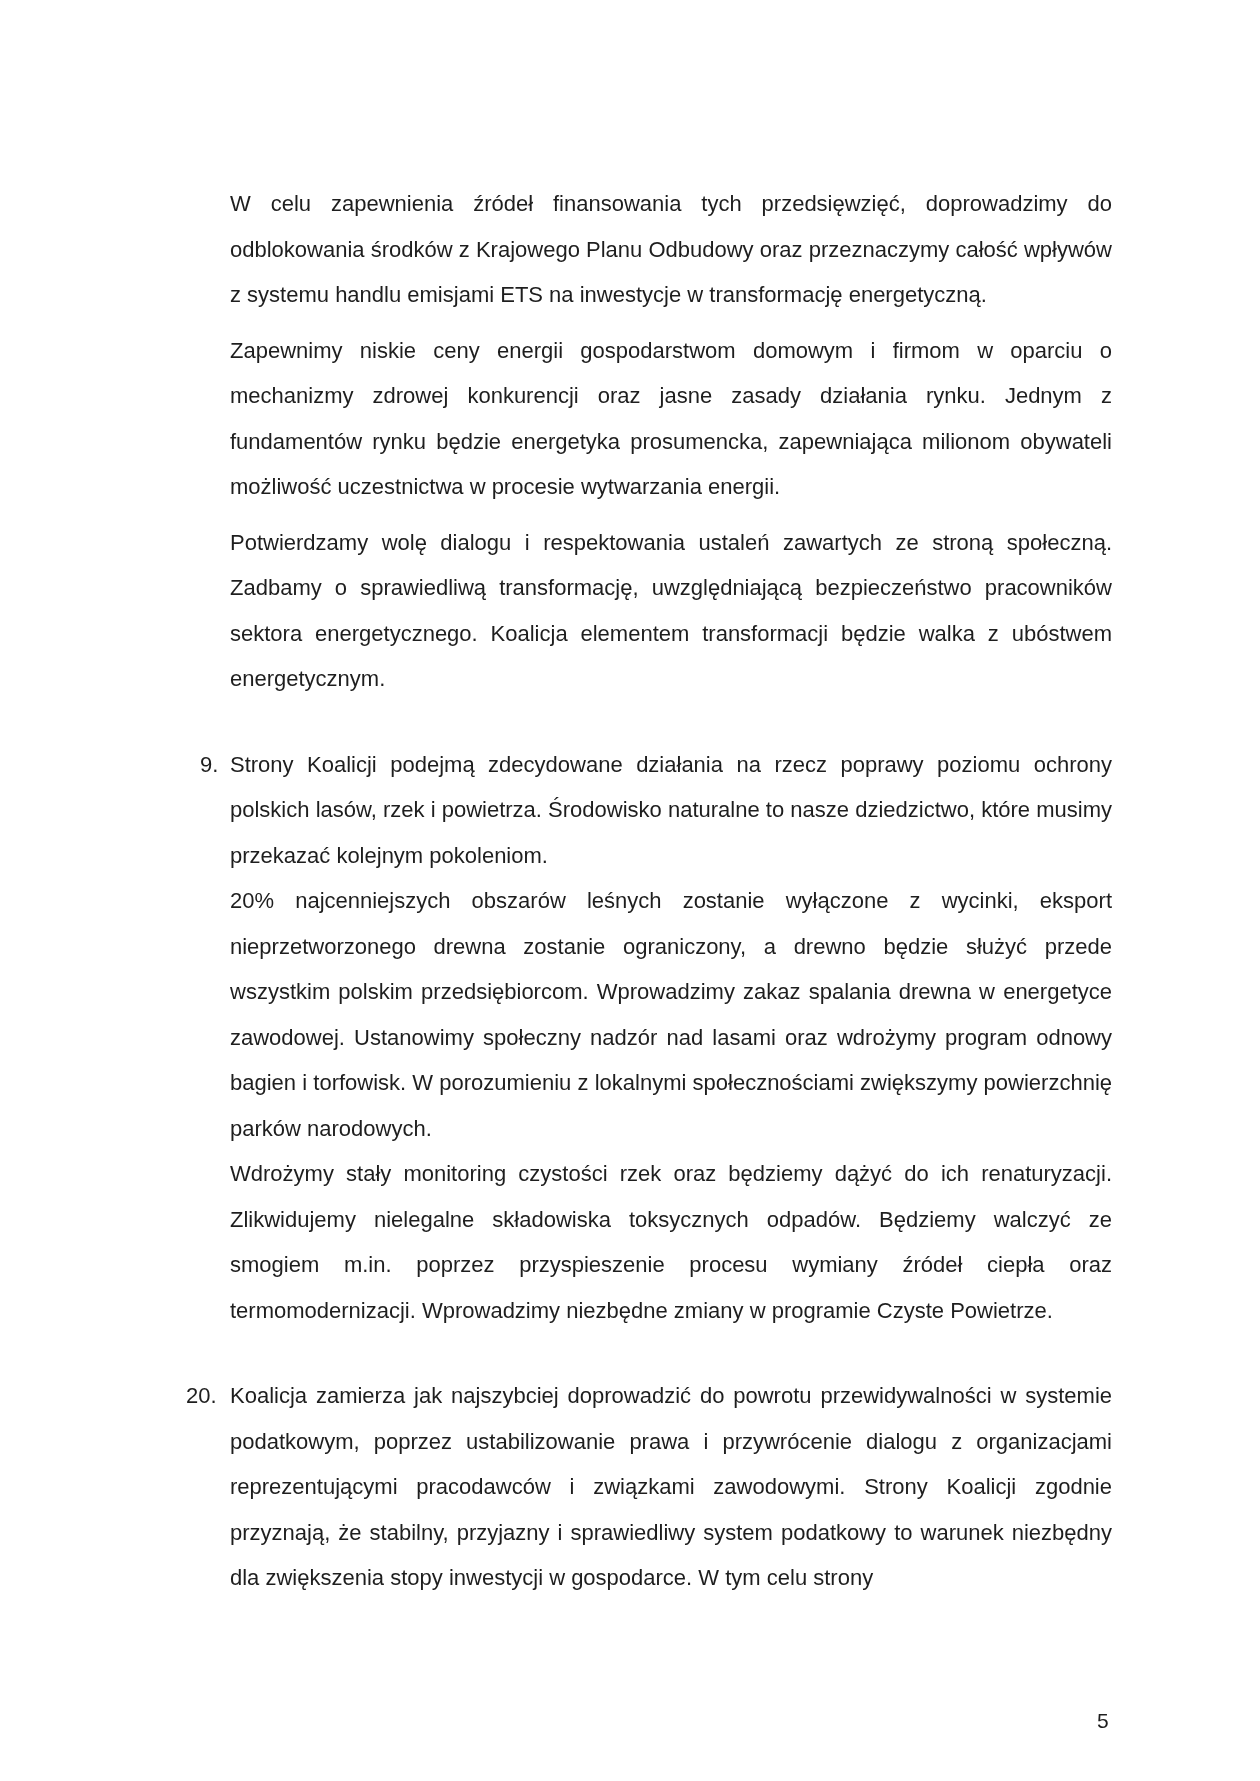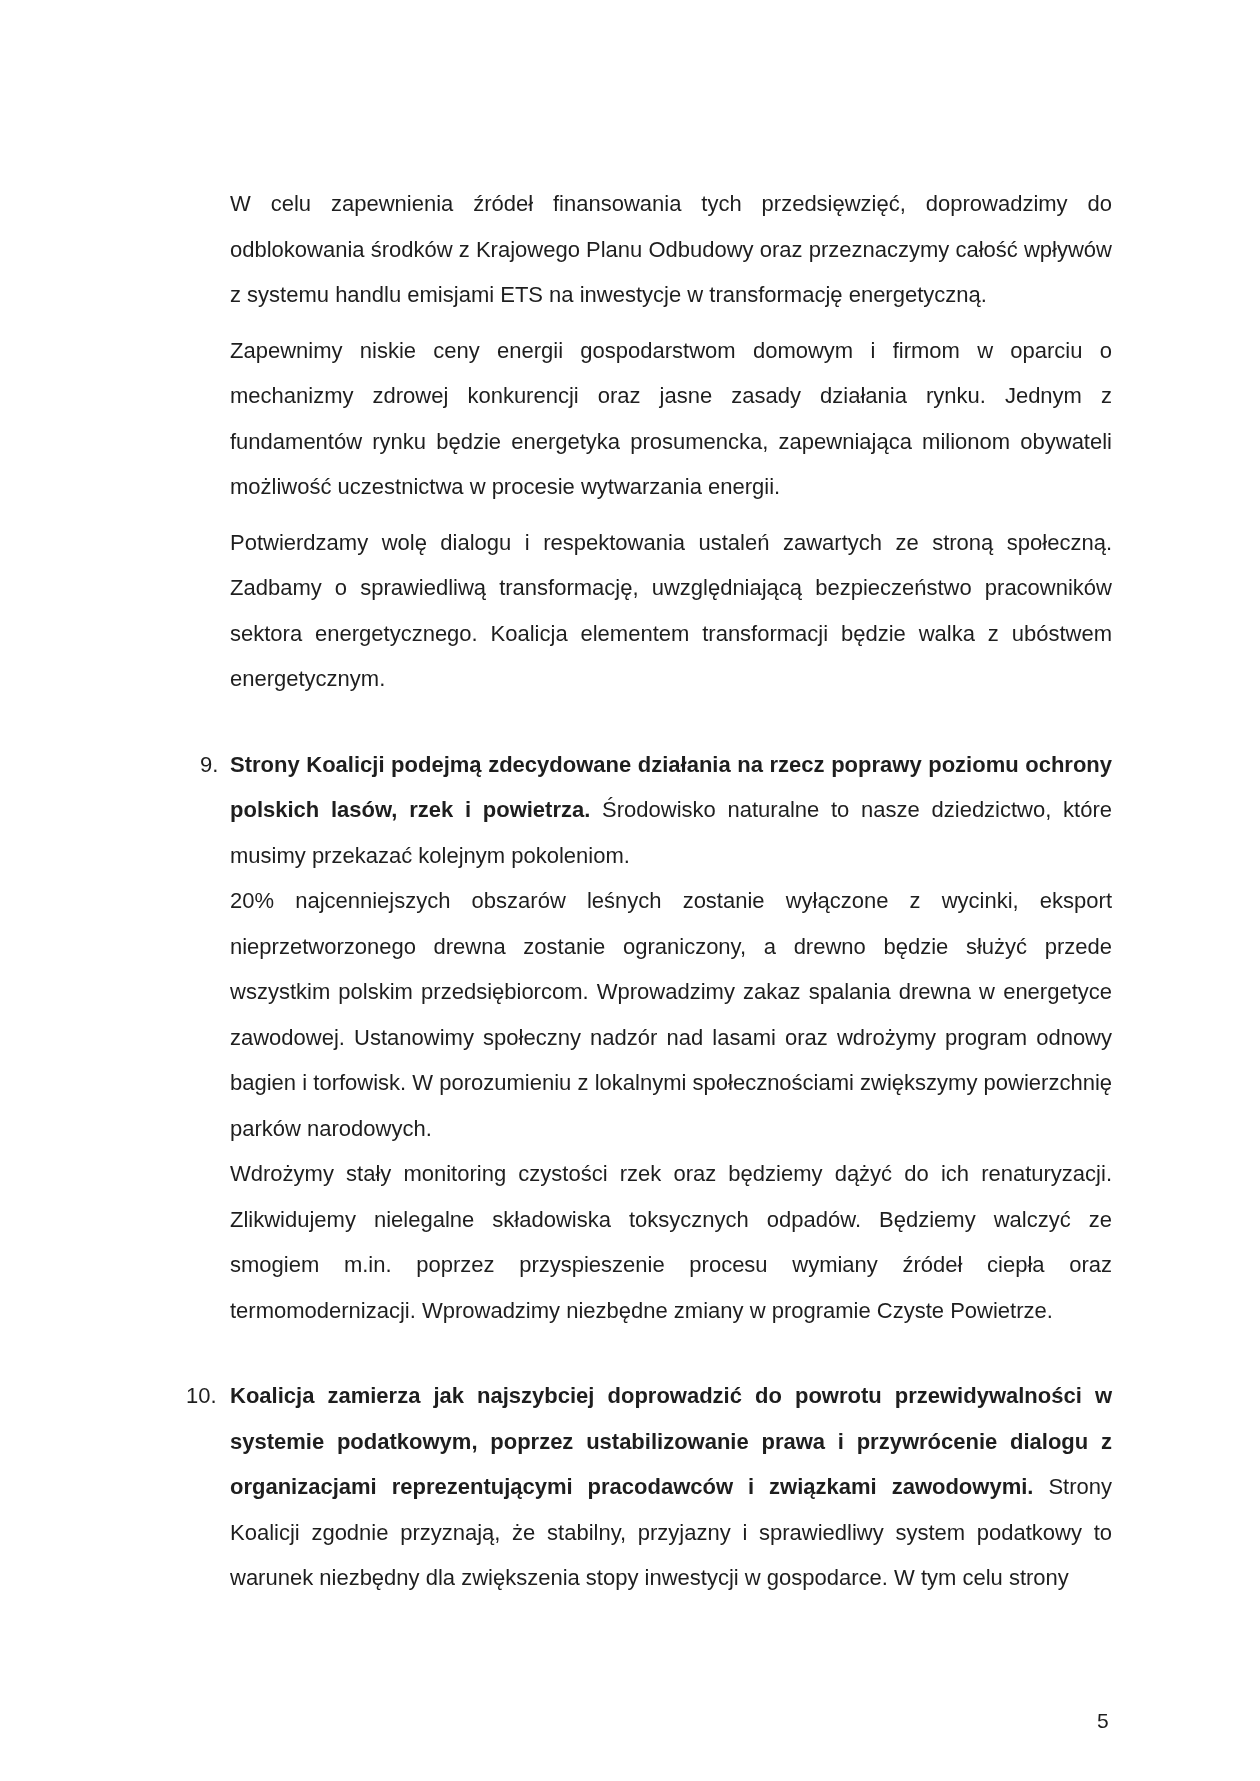--- a/index.html
+++ b/index.html
@@ -12,21 +12,21 @@
   .content {
     position: absolute; left: 230px; top: 148px; width: 882px;
     font-size: 22px; line-height: 45.5px; text-align: justify;
   }
   .para { margin: 0; }
   .gap-sm { height: 10px; }
   .gap-lg { height: 40px; }
   .item { position: relative; }
   .num { position: absolute; left: -30px; top: 0; }
   .num10 { left: -44px; }
-  b { font-weight: bold; }
+  b { font-weight: normal; }
   .page-number {
     position: absolute; left: 1097px; top: 1676px; font-size: 21px;
   }
   .bottom-line {
     position: absolute; left: 0; top: 1776px; width: 1260px; height: 1px; background: #e6e6e6;
   }
 </style>
 </head>
 <body>
 
@@ -43,20 +43,20 @@
     <div class="item">
       <span class="num">9.</span>
       <p class="para"><b>Strony Koalicji podejmą zdecydowane działania na rzecz poprawy poziomu ochrony polskich lasów, rzek i powietrza.</b><span> Środowisko naturalne to nasze dziedzictwo, które musimy przekazać kolejnym pokoleniom.</span></p>
       <p class="para">20% najcenniejszych obszarów leśnych zostanie wyłączone z wycinki, eksport nieprzetworzonego drewna zostanie ograniczony, a drewno będzie służyć przede wszystkim polskim przedsiębiorcom. Wprowadzimy zakaz spalania drewna w energetyce zawodowej. Ustanowimy społeczny nadzór nad lasami oraz wdrożymy program odnowy bagien i torfowisk. W porozumieniu z lokalnymi społecznościami zwiększymy powierzchnię parków narodowych.</p>
       <p class="para">Wdrożymy stały monitoring czystości rzek oraz będziemy dążyć do ich renaturyzacji. Zlikwidujemy nielegalne składowiska toksycznych odpadów. Będziemy walczyć ze smogiem m.in. poprzez przyspieszenie procesu wymiany źródeł ciepła oraz termomodernizacji. Wprowadzimy niezbędne zmiany w programie Czyste Powietrze.</p>
     </div>
 
     <div class="gap-lg"></div>
 
     <div class="item">
-      <span class="num num10">10.</span>
+      <span class="num num10">20.</span>
       <p class="para"><b>Koalicja zamierza jak najszybciej doprowadzić do powrotu przewidywalności w systemie podatkowym, poprzez ustabilizowanie prawa i przywrócenie dialogu z organizacjami reprezentującymi pracodawców i związkami zawodowymi.</b><span> Strony Koalicji zgodnie przyznają, że stabilny, przyjazny i sprawiedliwy system podatkowy to warunek niezbędny dla zwiększenia stopy inwestycji w gospodarce. W tym celu strony</span></p>
     </div>
   </div>
 
   <div class="page-number">5</div>
   <div class="bottom-line"></div>
 </div>
 
 </body></html>

